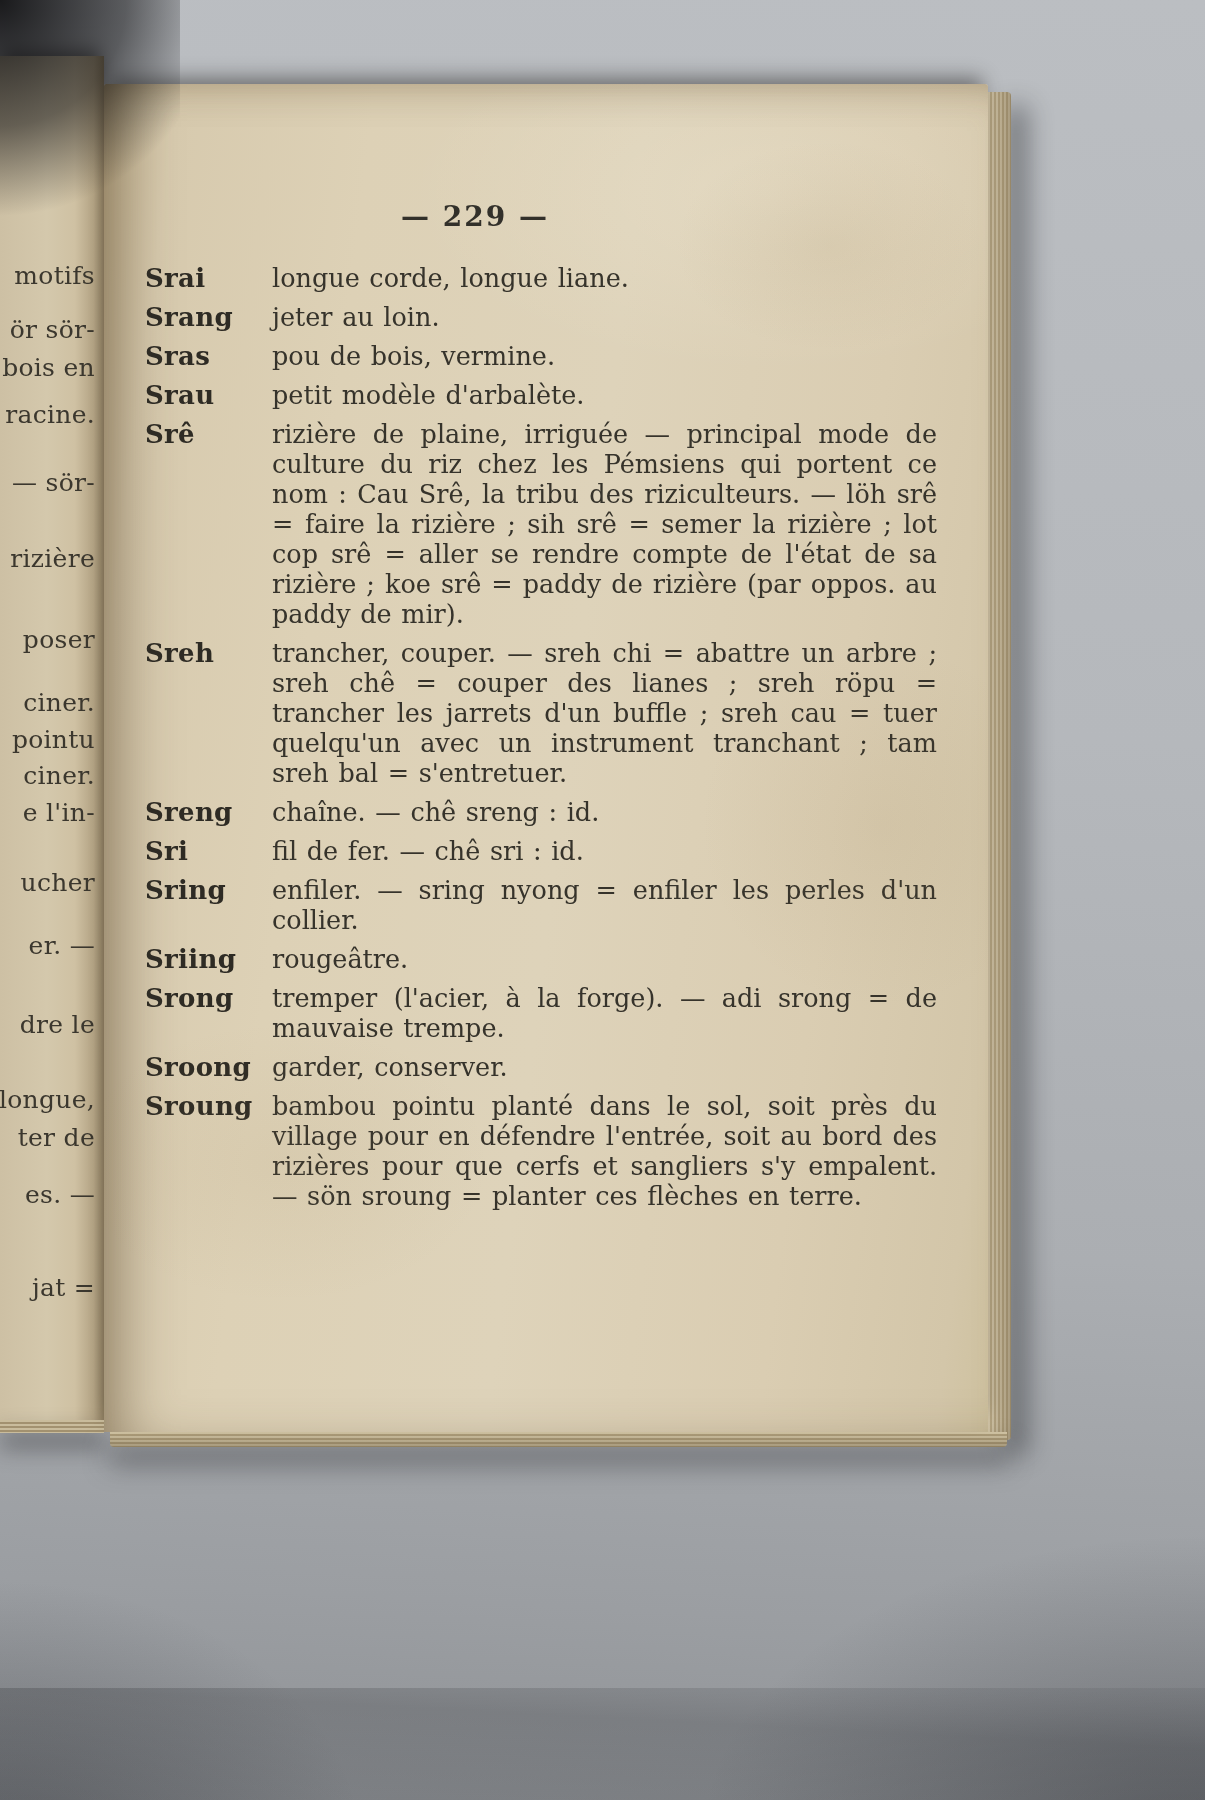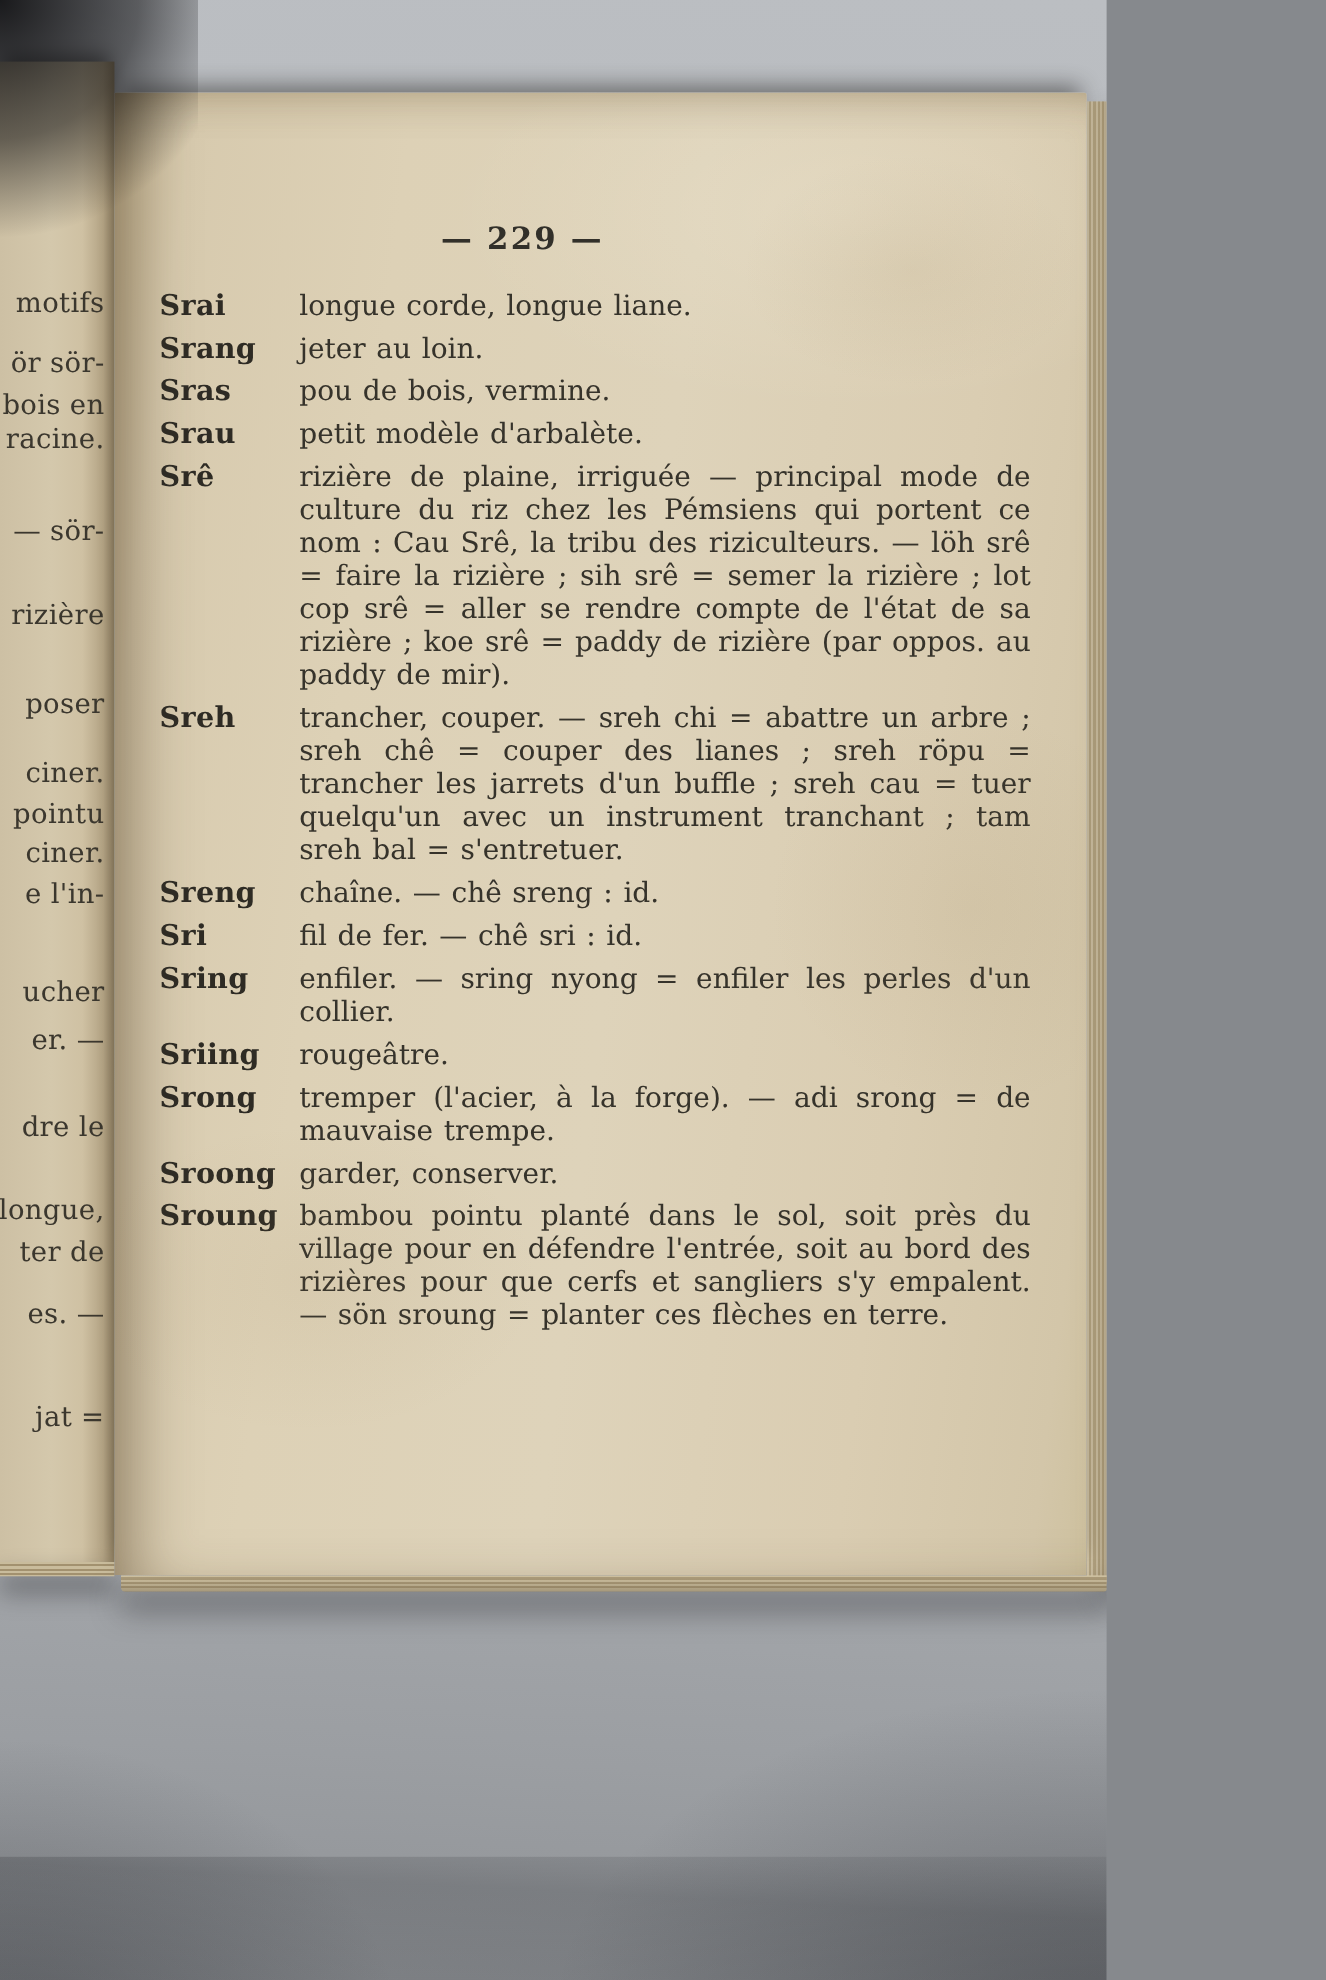--- a/index.html
+++ b/index.html
@@ -1,18 +1,18 @@
 <!DOCTYPE html>
 <html><head>
 <meta charset="utf-8">
 <style>
   * { margin:0; padding:0; box-sizing:border-box; }
   html,body { background:#86898d; }
   .photo {
-    position:relative; width:1006px; height:1800px; overflow:hidden;
+    position:relative; width:1205px; height:1800px; overflow:hidden;
     font-family:"DejaVu Serif", "Liberation Serif", serif;
     background:
       radial-gradient(ellipse 720px 430px at 100% 102%, rgba(45,47,52,0.42), transparent 70%),
       radial-gradient(ellipse 520px 390px at 0% 103%, rgba(45,47,52,0.40), transparent 70%),
       linear-gradient(183deg, #bbbec2 0%, #b5b8bc 40%, #abaeb2 68%, #9b9ea2 88%, #8f9296 100%);
   }
   .table-edge {
     position:absolute; left:0; top:1688px; width:100%; height:112px;
     background:linear-gradient(183deg, rgba(30,32,36,0.08), rgba(30,32,36,0.22) 35%, rgba(30,32,36,0.16) 100%);
   }
@@ -20,22 +20,22 @@
     position:absolute; left:0; top:0; width:180px; height:240px; z-index:3; pointer-events:none;
     background:radial-gradient(circle at 0% 0%, rgba(12,12,14,0.92) 0%, rgba(12,12,14,0.55) 42%, rgba(12,12,14,0) 72%);
   }
   
   .left-page {
     position:absolute; left:0; top:56px; width:104px; height:1364px; z-index:1;
     background:linear-gradient(90deg, #cdc0a4 0%, #d4c8ac 45%, #cfc1a3 72%, #b3a384 90%, #8f7f61 100%);
     box-shadow:0 -10px 16px -4px rgba(20,18,16,0.5);
   }
   .frag { position:absolute; right:9px; font-size:25px; color:#3b372e; white-space:nowrap; letter-spacing:0.3px; }
-  .f0{top:205px}.f1{top:259px}.f2{top:297px}.f3{top:328px}.f4{top:412px}.f5{top:488px}
-  .f6{top:569px}.f7{top:632px}.f8{top:669px}.f9{top:705px}.f10{top:742px}.f11{top:831px}
+  .f0{top:205px}.f1{top:259px}.f2{top:297px}.f3{top:344px}.f4{top:412px}.f5{top:488px}
+  .f6{top:569px}.f7{top:632px}.f8{top:669px}.f9{top:705px}.f10{top:742px}.f11{top:812px}
   .f12{top:875px}.f13{top:954px}.f14{top:1029px}.f15{top:1067px}.f16{top:1124px}.f17{top:1217px}
   .left-edge-bottom {
     position:absolute; left:0; top:1420px; width:104px; height:13px; z-index:1;
     background:repeating-linear-gradient(180deg, #c9bc9c 0 2px, #a2916f 2px 4px);
     box-shadow:0 14px 22px rgba(25,26,30,0.5);
   }
   
   .right-page {
     position:absolute; left:104px; top:84px; width:884px; height:1348px; z-index:2;
     background:

